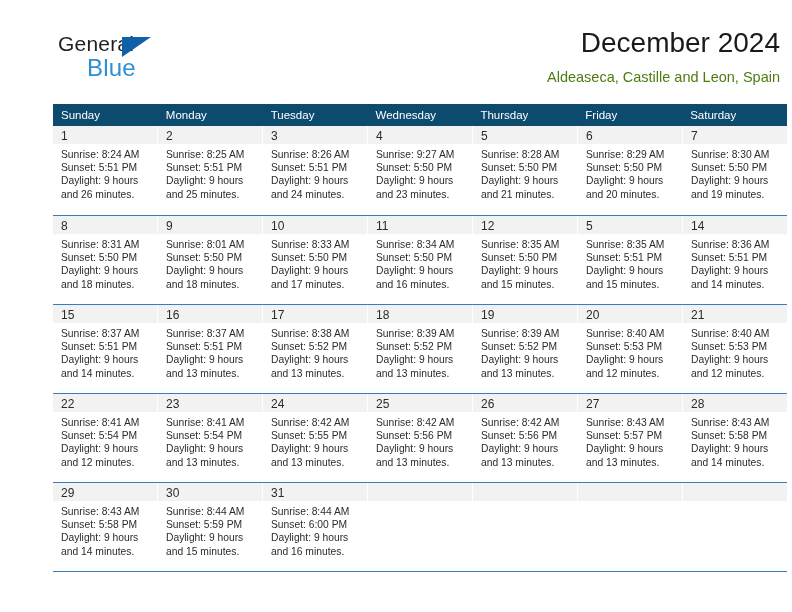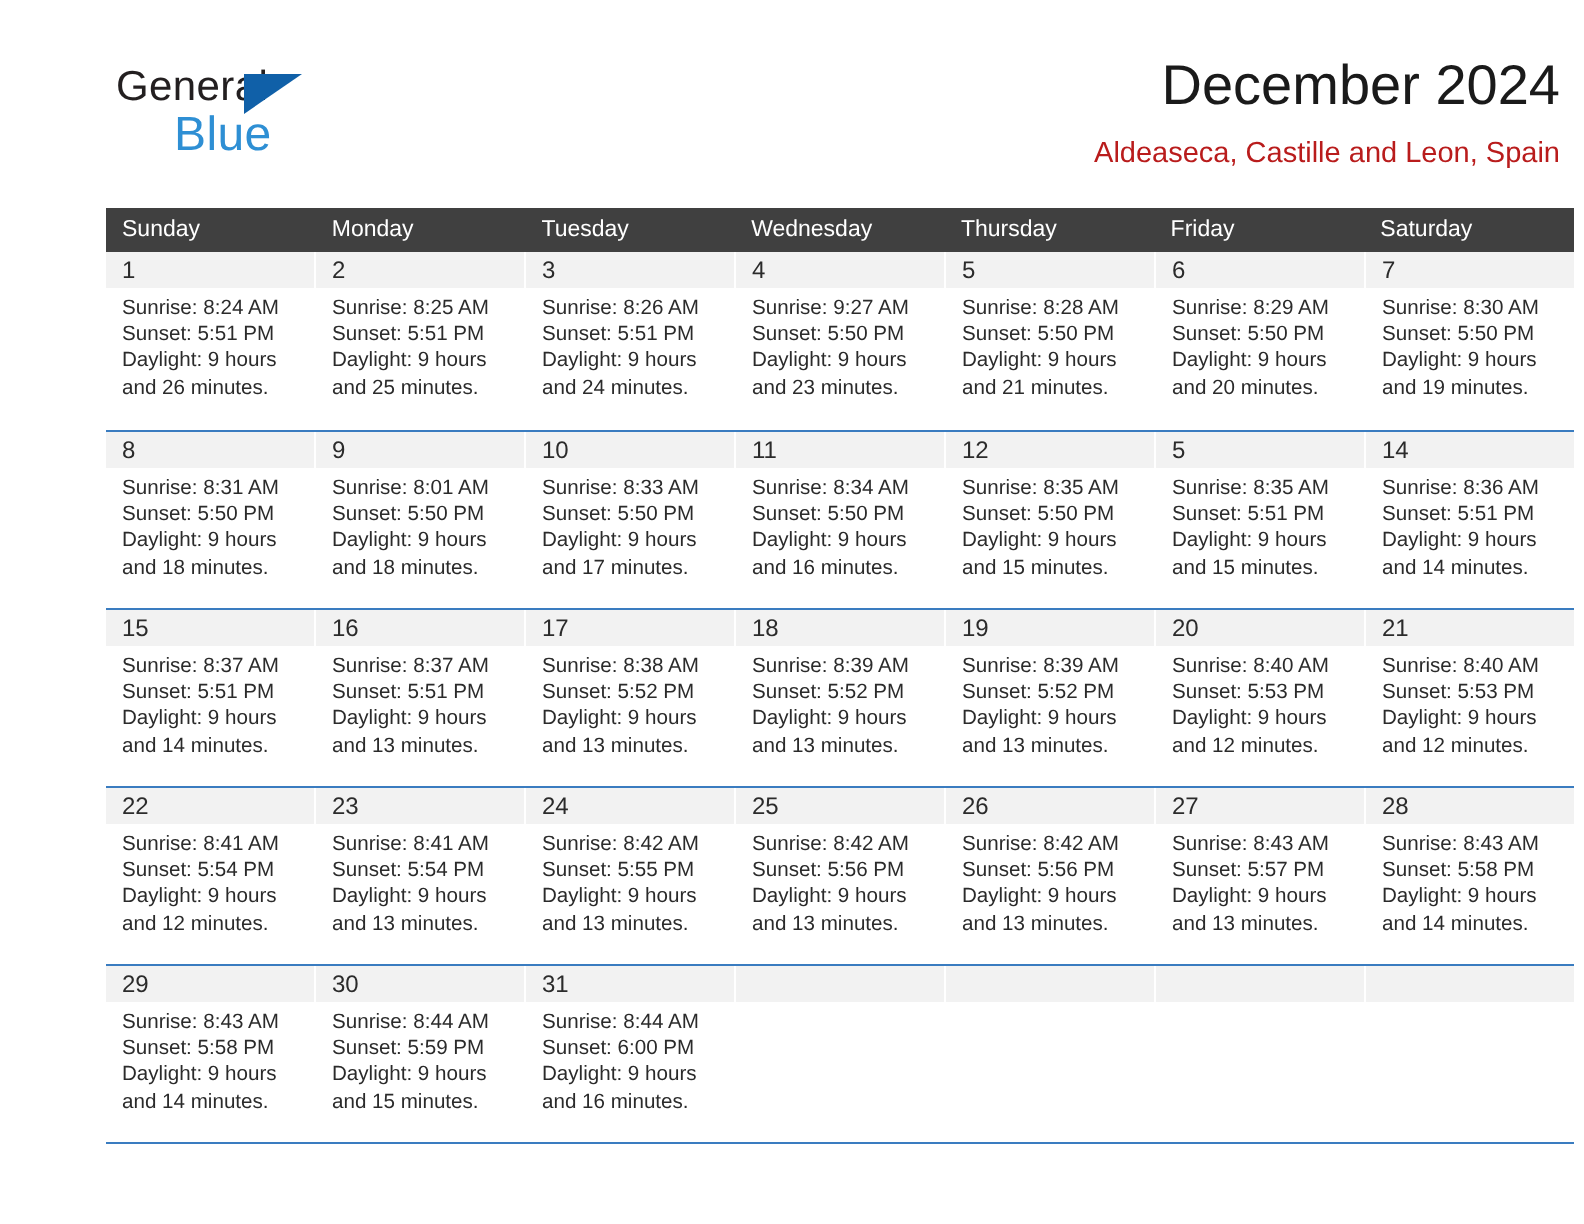--- a/index.html
+++ b/index.html
@@ -74,35 +74,35 @@
   .cal-title {
     font-size: 28px;
     color: #1a1a1a;
     line-height: 1.1;
     font-weight: normal;
     margin: 0;
     white-space: nowrap;
   }
   .cal-subtitle {
     font-size: 14.5px;
-    color: #b91c1c;
+    color: #4d7c0f;
     margin: 10px 0 0 0;
     white-space: nowrap;
   }
 
   
   .calendar {
     position: absolute;
     left: 29px;
     top: 104px;
     width: 734px;
   }
   .weekday-row {
     display: flex;
-    background: #404040;
+    background: #0c4a6e;
     height: 22px;
   }
   .weekday {
     flex: 1 1 0;
     color: #ffffff;
     font-size: 11.5px;
     line-height: 22px;
     padding-left: 8px;
     box-sizing: border-box;
     white-space: nowrap;

